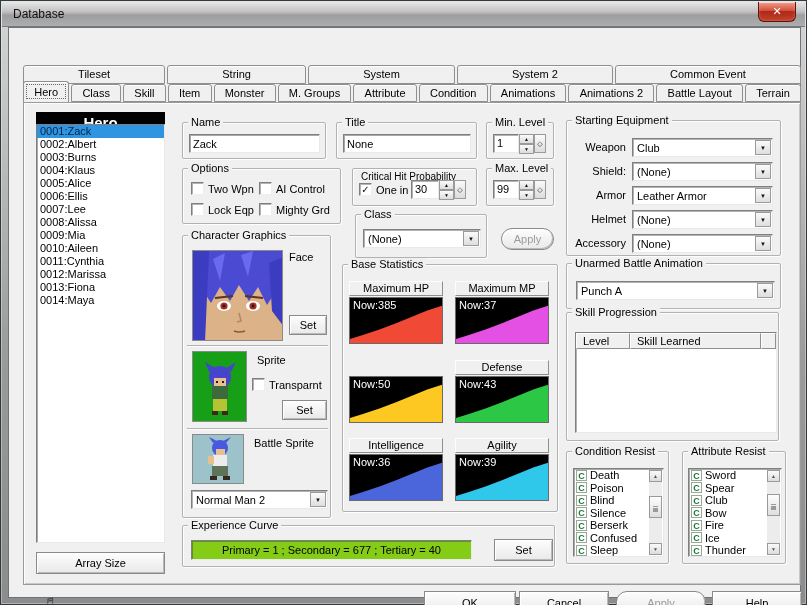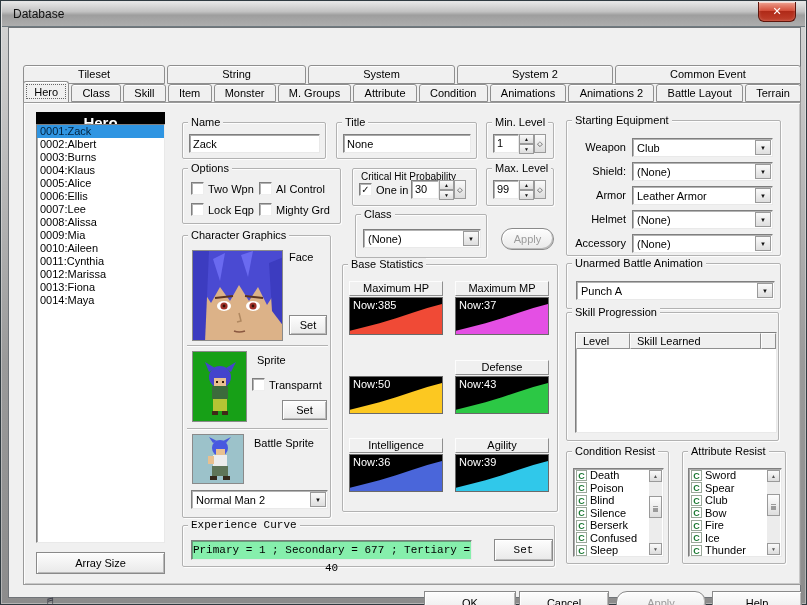--- a/index.html
+++ b/index.html
@@ -71,21 +71,21 @@
   .hero-list .li { height:13px; line-height:13px; padding-left:3px; white-space:nowrap; cursor:pointer; }
   .hero-list .li.selected { background:#2f95e2; color:#03223d; }
 
   
   .imgbox { position:absolute; border:1px solid #8a8a8a; overflow:hidden; }
   .hdivider { position:absolute; height:2px; border-top:1px solid #b2b2b2; border-bottom:1px solid #fdfdfd; }
 
   
   .stat-label { position:absolute; height:15px; background:#f0f0f0; border:1px solid;
     border-color:#fdfdfd #8f8f8f #8f8f8f #fdfdfd; text-align:center; line-height:13px; }
-  .stat-graph { position:absolute; height:38px; background:#000; border:1px solid #6a6a6a; cursor:pointer; }
+  .stat-graph { position:absolute; height:47px; background:#000; border:1px solid #6a6a6a; cursor:pointer; }
   .stat-graph .now { position:absolute; left:3px; top:1px; color:#fff; z-index:2; }
   .stat-graph .curve { position:absolute; inset:0;
     clip-path:polygon(0% 100%, 0% 91%, 14% 82%, 32% 70%, 50% 56%, 68% 41%, 84% 28%, 100% 17%, 100% 100%); }
 
   
   .sp-table { position:absolute; background:#fff; border:1px solid; border-color:#7f7f7f #e9e9e9 #e9e9e9 #7f7f7f;
     box-shadow:inset 1px 1px 0 rgba(64,64,64,.4); }
   .sp-head { display:flex; height:16px; }
   .sp-head .hc { background:#f0f0f0; border:1px solid; border-color:#fdfdfd #8f8f8f #8f8f8f #fdfdfd;
     line-height:14px; padding-left:6px; white-space:nowrap; overflow:hidden; }
@@ -336,23 +336,23 @@
         <span class="now">Now:36</span>
         <div class="curve" style="background-color: rgb(74, 102, 218);"></div>
       </div>
       <div class="stat-label" style="left:112px;top:173px;width:94px;">Agility</div>
       <div class="stat-graph" style="left:112px;top:189px;width:94px;">
         <span class="now">Now:39</span>
         <div class="curve" style="background-color: rgb(48, 200, 234);"></div>
       </div>
     </div>
 
-    <div class="group" style="left:173px;top:497px;width:373px;height:42px;font-family:Liberation Mono, monospace;">
+    <div class="group" style="left:173px;top:497px;width:373px;height:42px;">
       <span class="legend">Experience Curve</span>
-      <div class="sunken" style="position:absolute;left:8px;top:14px;width:281px;height:20px;background:#86efac;text-align:center;line-height:18px;">Primary = 1 ; Secondary = 677 ; Tertiary = 40</div>
+      <div class="sunken" style="position:absolute;left:8px;top:14px;width:281px;height:20px;background:#84cc16;text-align:center;line-height:18px;">Primary = 1 ; Secondary = 677 ; Tertiary = 40</div>
       <div class="btn" style="left:311px;top:13px;width:59px;height:22px;line-height:20px;">Set</div>
     </div>
 
     <div class="group" style="left:557px;top:92px;width:215px;height:136px;">
       <span class="legend">Starting Equipment</span>
 
       <span class="field" style="left:2px;top:17px;width:60px;text-align:right;">Weapon</span>
       <div class="dd" style="left:65px;top:17px;width:141px;height:19px;">
         <span class="dd-text">Club</span>
         <span class="dd-btn">▼</span>

